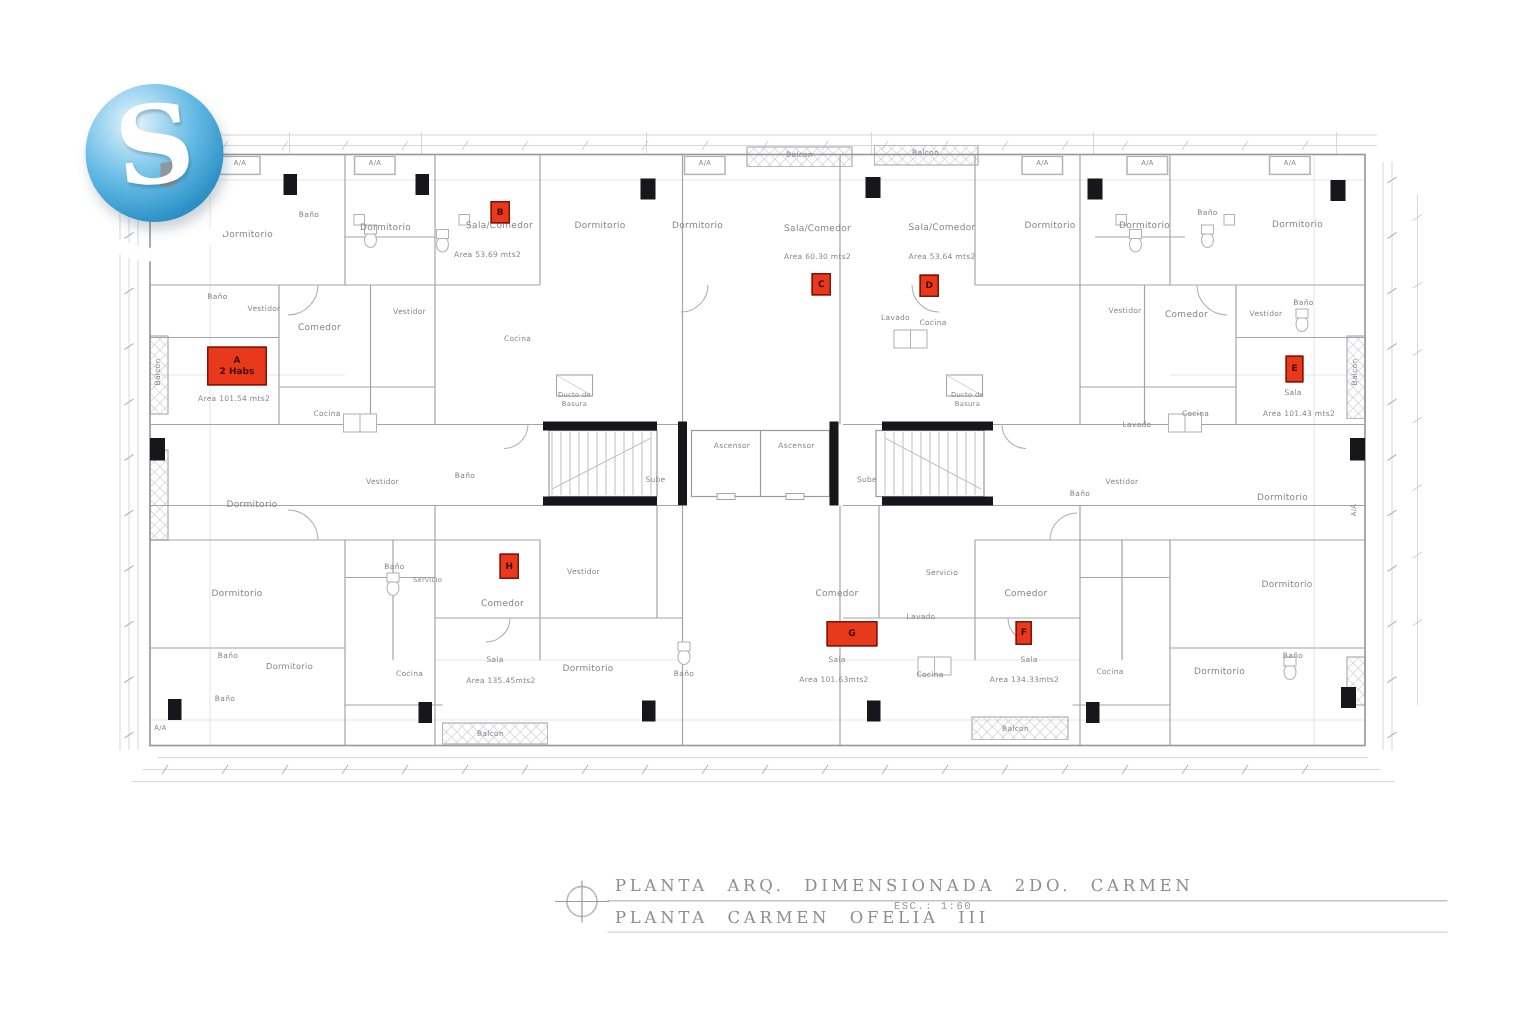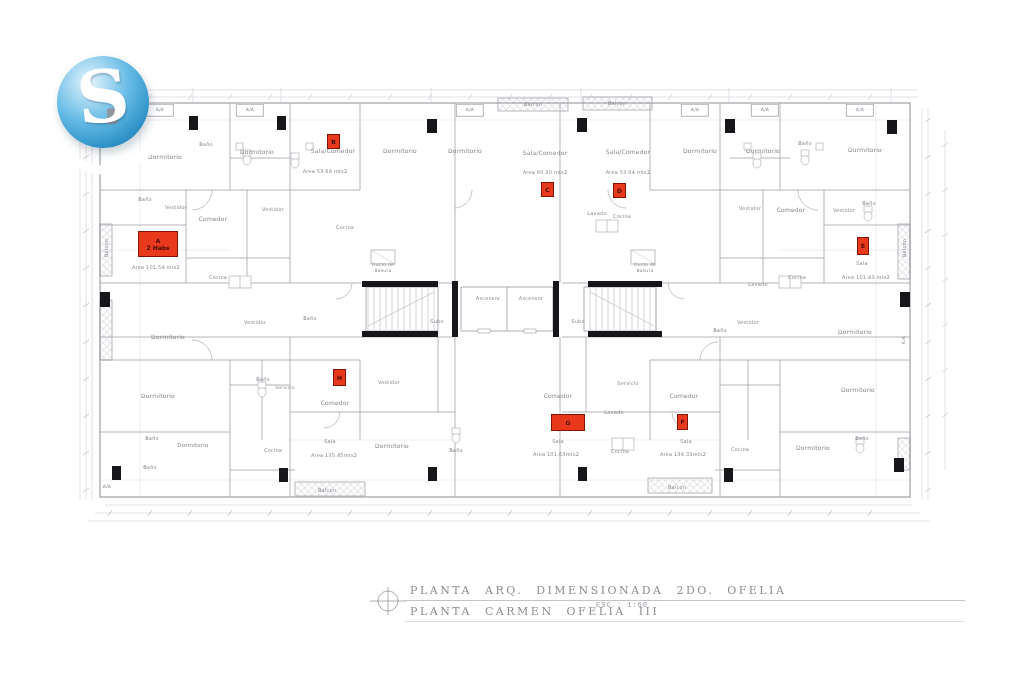--- a/index.html
+++ b/index.html
@@ -463,19 +463,19 @@
     <div class="tab"></div>
     <div class="letter">S</div>
   </div>
 
   <svg width="40" height="34" style="position:absolute;left:368px;top:584px;z-index:8">
     <circle cx="20" cy="17" r="10" fill="none" stroke="#9a9aa2" stroke-width="0.9"></circle>
     <circle cx="20" cy="17" r="10" fill="none" stroke="#c5c5cc" stroke-width="0.6" transform="rotate(18 20 17)"></circle>
     <line x1="2" y1="17" x2="38" y2="17" stroke="#9a9aa2" stroke-width="0.8"></line>
     <line x1="20" y1="3" x2="20" y2="31" stroke="#9a9aa2" stroke-width="0.8"></line>
   </svg>
-  <div class="tb-line" style="left:410px;top:584px">PLANTA  ARQ.  DIMENSIONADA  2DO.  OFELIA</div>
+  <div class="tb-line" style="left:410px;top:584px">PLANTA  ARQ.  DIMENSIONADA  2DO.  CARMEN</div>
   <div class="tb-rule" style="left:405px;top:600px;width:560px"></div>
   <div class="tb-line" style="left:410px;top:605px">PLANTA  CARMEN  OFELIA  III</div>
   <div class="tb-rule faint" style="left:405px;top:621px;width:560px"></div>
   <div class="tb-scale" style="left:596px;top:601px">ESC.: 1:60</div>
 
 </div>
 
 </body></html>

